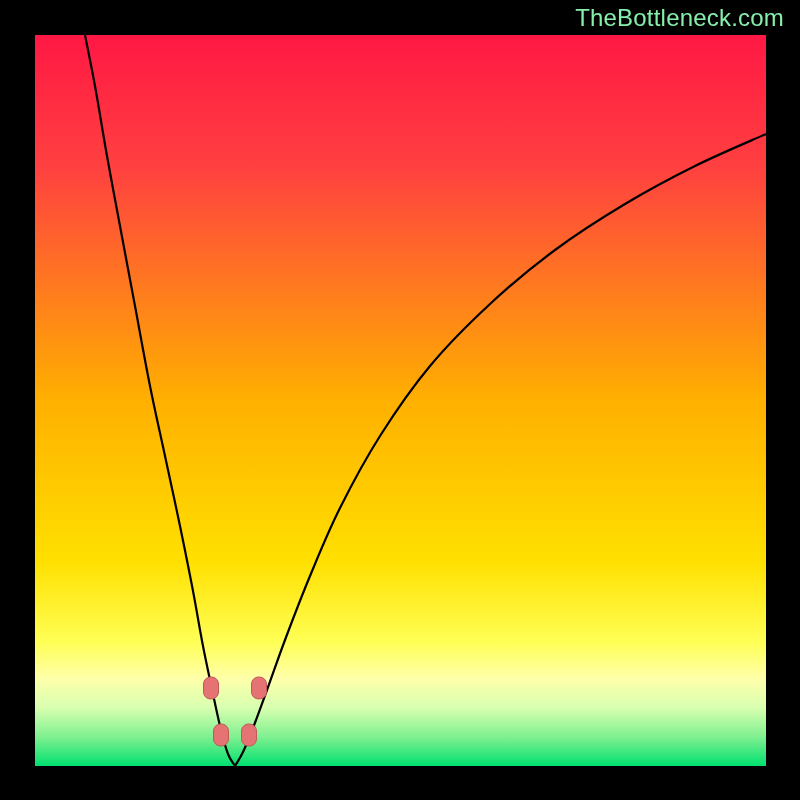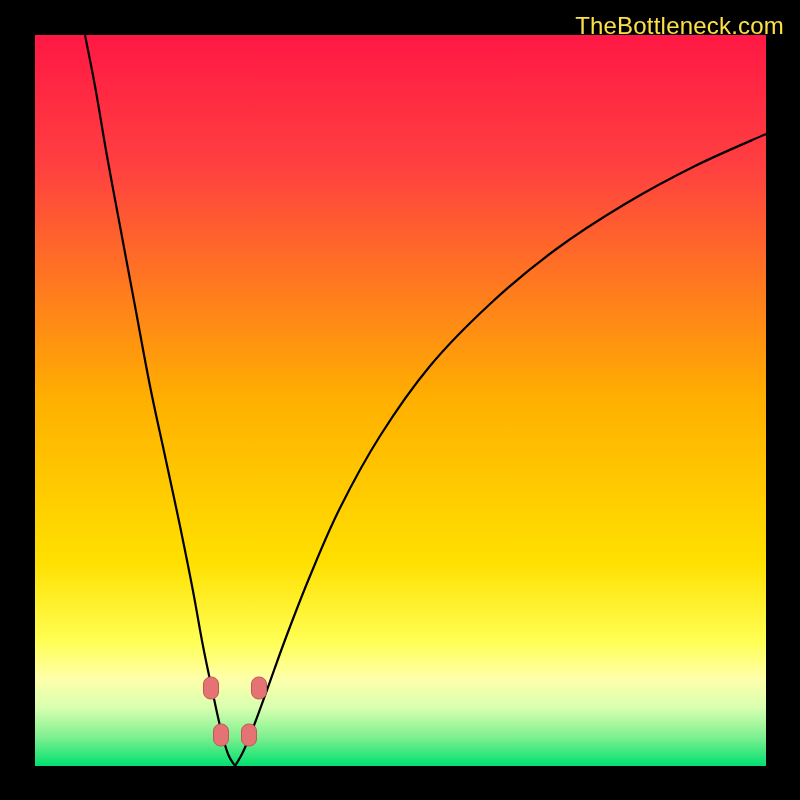--- a/index.html
+++ b/index.html
@@ -16,24 +16,23 @@
     height: 800px;
     background: #000000;
   }
   .watermark {
     position: absolute;
     top: 4px;
     right: 16px;
     font-family: Arial, Helvetica, sans-serif;
     font-size: 24px;
     font-weight: 500;
-    color: #fde047;
+    color: #86efac;
     letter-spacing: 0.2px;
     z-index: 10;
-    margin-top: 8px;
   }
   svg.chart {
     position: absolute;
     left: 35px;
     top: 35px;
     width: 731px;
     height: 731px;
     display: block;
   }
 </style>

